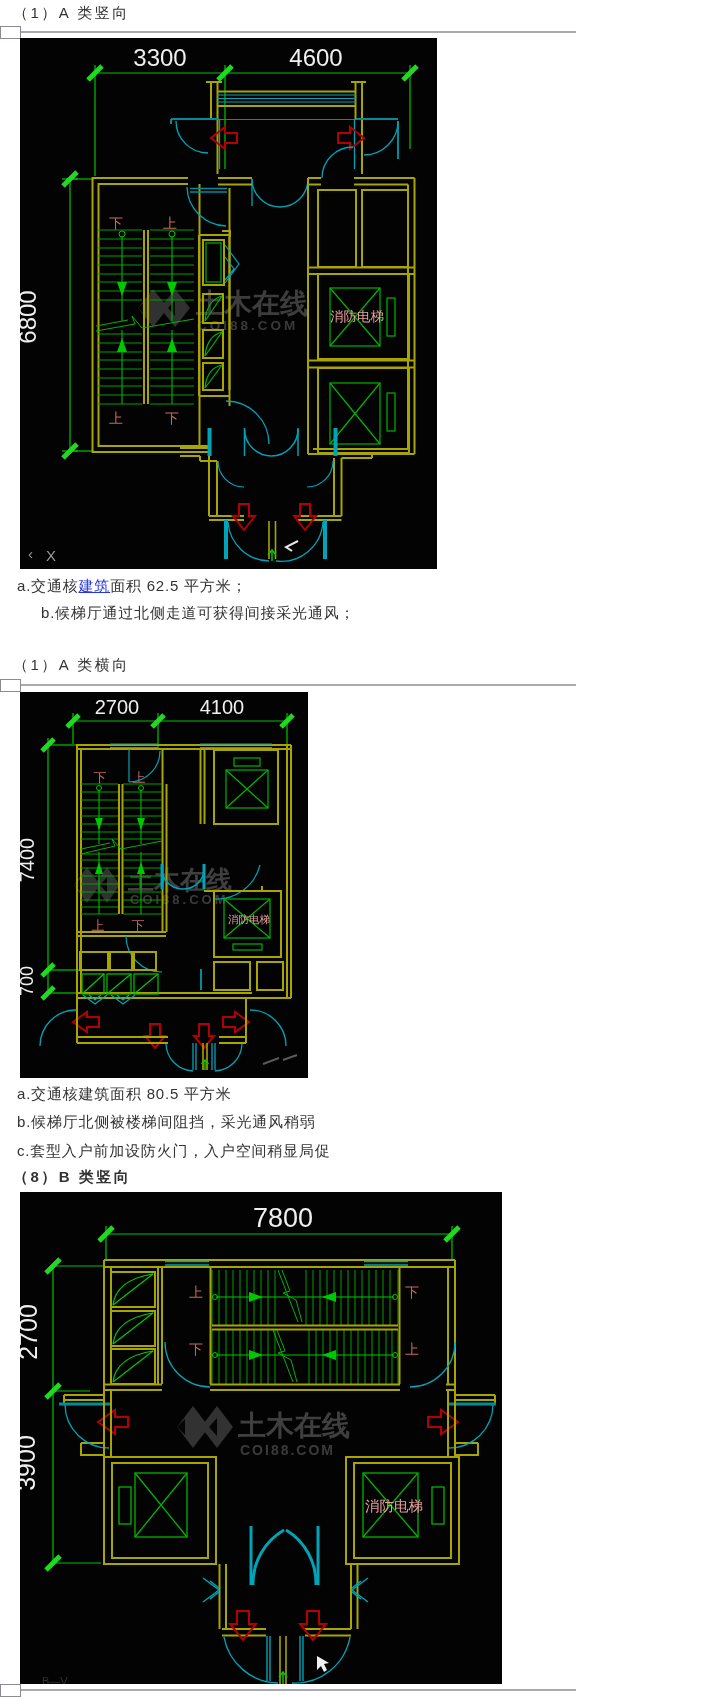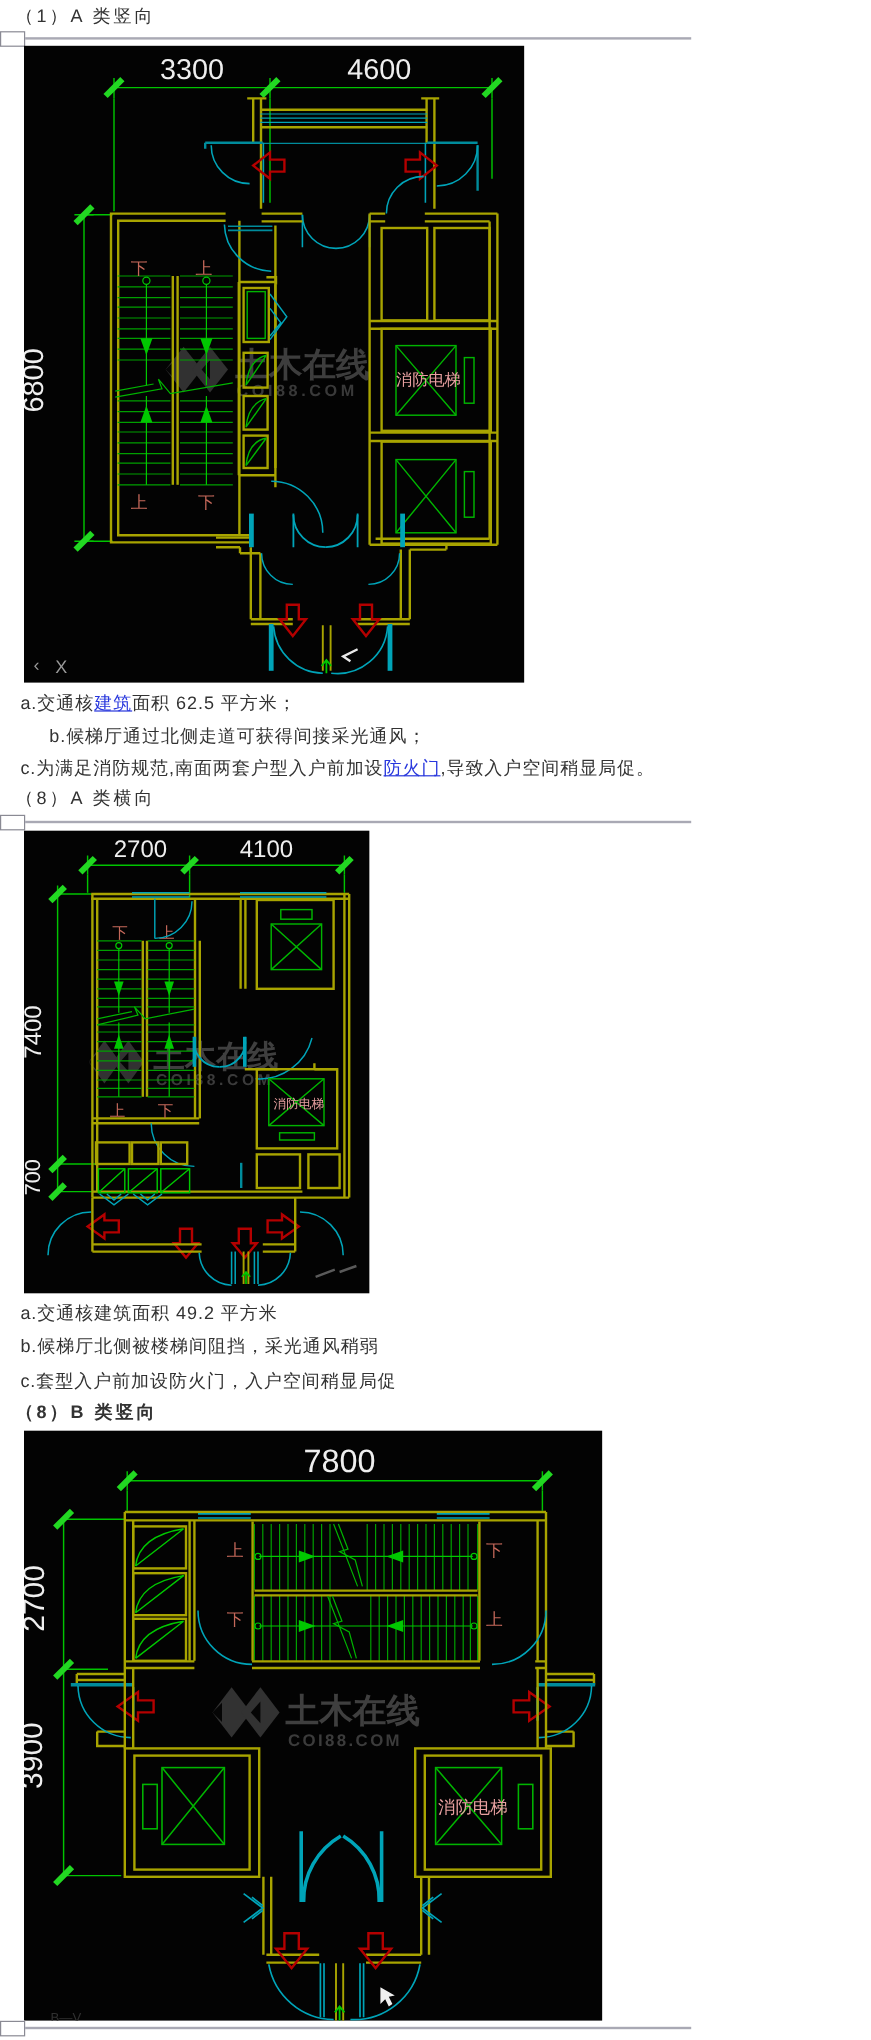--- a/index.html
+++ b/index.html
@@ -255,23 +255,22 @@
     <g fill="#9a9a9a" font-size="15">
       <text x="8" y="521">‹</text>
       <text x="26" y="523">X</text>
     </g>
   </svg>
 
   <div class="txt" style="top:577px;">a.交通核<a class="lk" href="#">建筑</a>面积 62.5 平方米；</div>
 
   <div class="txt" style="top:604px;margin-left:24px;">b.候梯厅通过北侧走道可获得间接采光通风；</div>
 
-  <div class="txt" style="top:631px;">c.为满足消防规范,南面两套户型入户前加设<a class="lk" href="#">防火门</a>,导致入户空间稍显局促。</div>
-
-  <div class="hd" style="top:656px;">（8）A 类横向</div>
+
+  <div class="hd" style="top:656px;">（1）A 类横向</div>
 
   <div class="sep" style="top:679px;">
       <div class="ln"></div>
       <div class="h1x"></div>
       <div class="h2x"></div>
     </div>
 
   <svg id="im2" style="left:20px;top:692px;" width="288" height="386" viewBox="0 0 288 386">
 
     <rect x="0" y="0" width="288" height="386" fill="#030303"></rect>
@@ -468,21 +467,21 @@
       <path d="M222 352 A 28 28 0 0 1 195 379"></path>
     </g>
 
     <path d="M183 351 V378 M187 351 V378" stroke="#a8a400" stroke-width="1.6" fill="none"></path>
 
     <path d="M185 368 V378 M181.5 372 L185 368 L188.5 372" stroke="#00c800" stroke-width="1.4" fill="none"></path>
 
     <path d="M243 372 l16 -6 M263 368 l14 -5" stroke="#5a5a5a" stroke-width="2" fill="none"></path>
   </svg>
 
-  <div class="txt" style="top:1085px;">a.交通核建筑面积 49.2 平方米</div>
+  <div class="txt" style="top:1085px;">a.交通核建筑面积 80.5 平方米</div>
 
   <div class="txt" style="top:1113px;">b.候梯厅北侧被楼梯间阻挡，采光通风稍弱</div>
 
   <div class="txt" style="top:1142px;">c.套型入户前加设防火门，入户空间稍显局促</div>
 
   <div class="hd" style="top:1168px;font-weight:bold;">（8）B 类竖向</div>
 
   <svg id="im3" style="left:20px;top:1192px;" width="482" height="492" viewBox="0 0 482 492">
 
     <rect x="0" y="0" width="482" height="492" fill="#030303"></rect>

